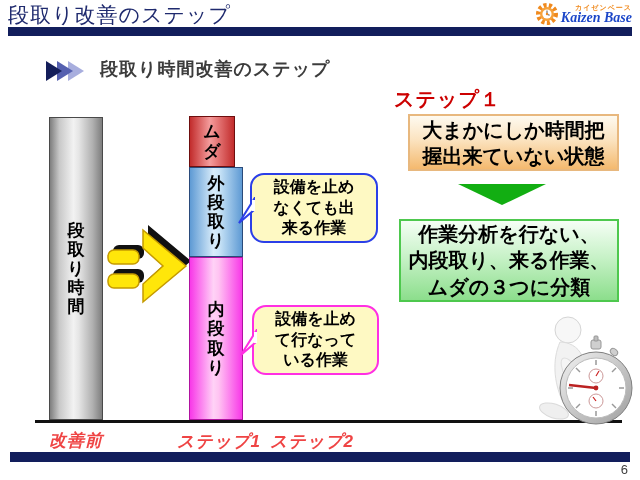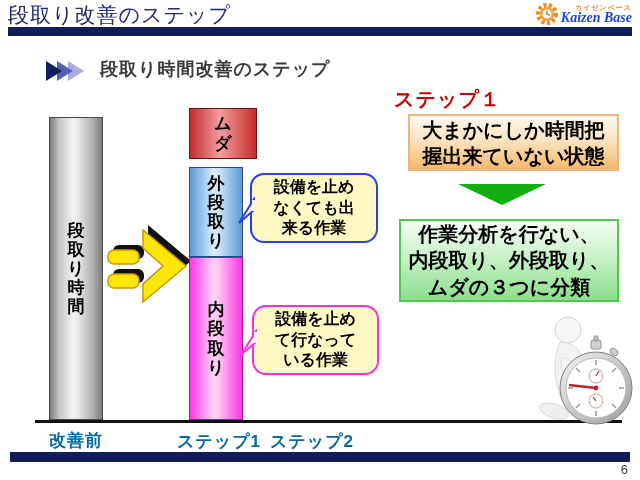--- a/index.html
+++ b/index.html
@@ -19,30 +19,30 @@
   
   .subtitle-row { position:absolute; left:20px; top:57px; display:flex; align-items:flex-end; gap:8px;margin-left:26px; }
   .subtitle-text { font-size:18px; font-weight:bold; color:#3C3C3C; letter-spacing:1px; }
 
   
   .bar { position:absolute; display:flex; align-items:center; justify-content:center; }
   .vlabel { display:block; width:20px; word-break:break-all; text-align:center;
             font-size:17px; font-weight:bold; color:#000; line-height:1.12; }
   .bar-before { left:49px; top:117px; width:54px; height:303px; border:1px solid #4A4A4A;
       background:linear-gradient(90deg,#7E7E7E 0%,#C8C8C8 18%,#F2F2F2 45%,#E6E6E6 55%,#B0B0B0 82%,#7E7E7E 100%); }
-  .seg-muda { left:189px; top:108px; width:68px; height:51px; border:1px solid #6E0E0E;
+  .seg-muda { left:189px; top:116px; width:46px; height:51px; border:1px solid #6E0E0E;
       background:linear-gradient(90deg,#C22C2C,#F49C9C 45%,#ED8888 55%,#C22C2C); }
   .seg-soto { left:189px; top:167px; width:54px; height:90px; border:1px solid #2A4A7A;
       background:linear-gradient(90deg,#5E9AD4,#D8ECFA 45%,#CCE6F8 55%,#5E9AD4); }
   .seg-uchi { left:189px; top:257px; width:54px; height:163px; border:1px solid #B012A0;
       background:linear-gradient(90deg,#F838E8,#FFD2F6 45%,#FFC4F2 55%,#F838E8); }
 
   .axis-line { position:absolute; left:35px; top:420px; width:587px; height:3px; background:#111; }
   .axis-label { position:absolute; transform:translateX(-50%); font-size:17px; font-weight:bold;
-                color:#0369a1; white-space:nowrap; letter-spacing:1px; }
+                color:#ef4444; white-space:nowrap; letter-spacing:1px;font-style:italic; }
 
   
   .callout { position:absolute; background:#fef9c3; border-radius:14px; display:flex;
              align-items:center; justify-content:center; text-align:center;
              font-size:16px; font-weight:bold; color:#000; line-height:1.3; white-space:pre-line; }
   .callout-blue { left:250px; top:173px; width:128px; height:70px; border:2px solid #2B3FE8; }
   .callout-pink { left:252px; top:305px; width:127px; height:70px; border:2px solid #FF2FE3; }
   .pointer { position:absolute; }
 
   
@@ -162,21 +162,21 @@
   </span>
 
   <div class="step-label">ステップ１</div>
   <div class="state-box">
     <span>大まかにしか時間把
 握出来ていない状態</span>
   </div>
   <div class="down-tri"></div>
   <div class="action-box">
     <span>作業分析を行ない、
-内段取り、外段取り、
+内段取り、来る作業、
 ムダの３つに分類</span>
   </div>
 
   <span class="pointer" style="left:538px; top:316px;">
     <svg width="96" height="116" viewBox="0 0 96 116">
       <defs>
         <linearGradient id="silver" x1="0" y1="0" x2="1" y2="1">
           <stop offset="0" stop-color="#F2F2F2"></stop>
             <stop offset="1" stop-color="#9E9E9E"></stop>
         </linearGradient>

